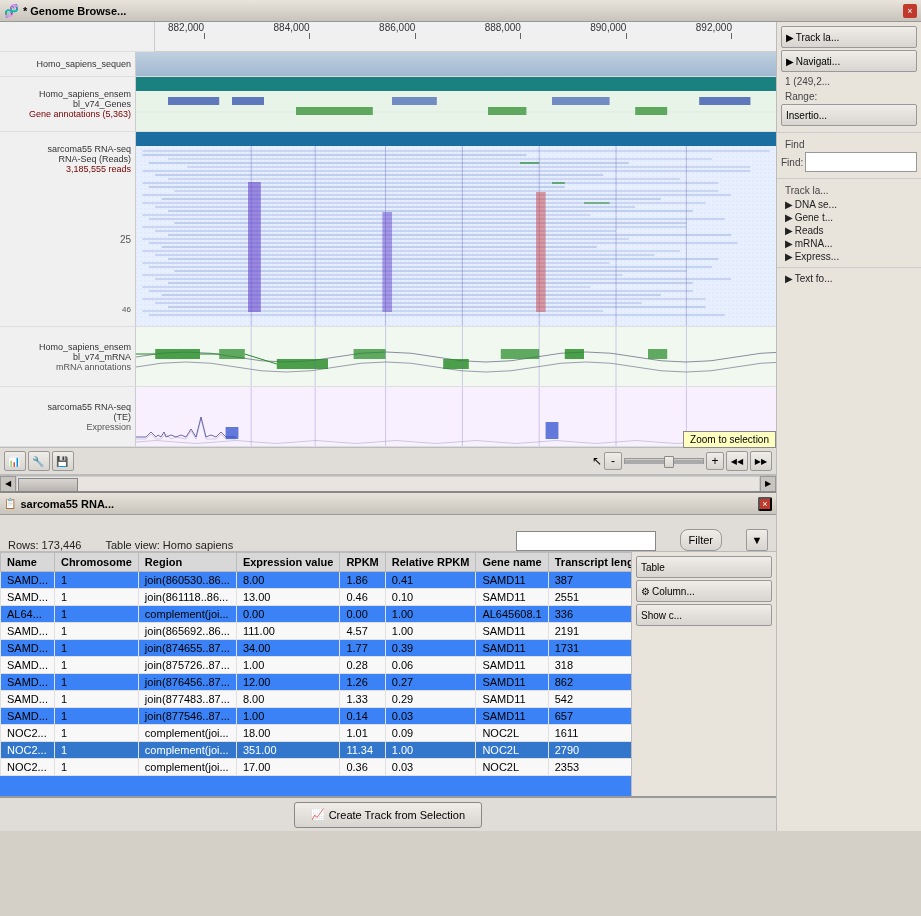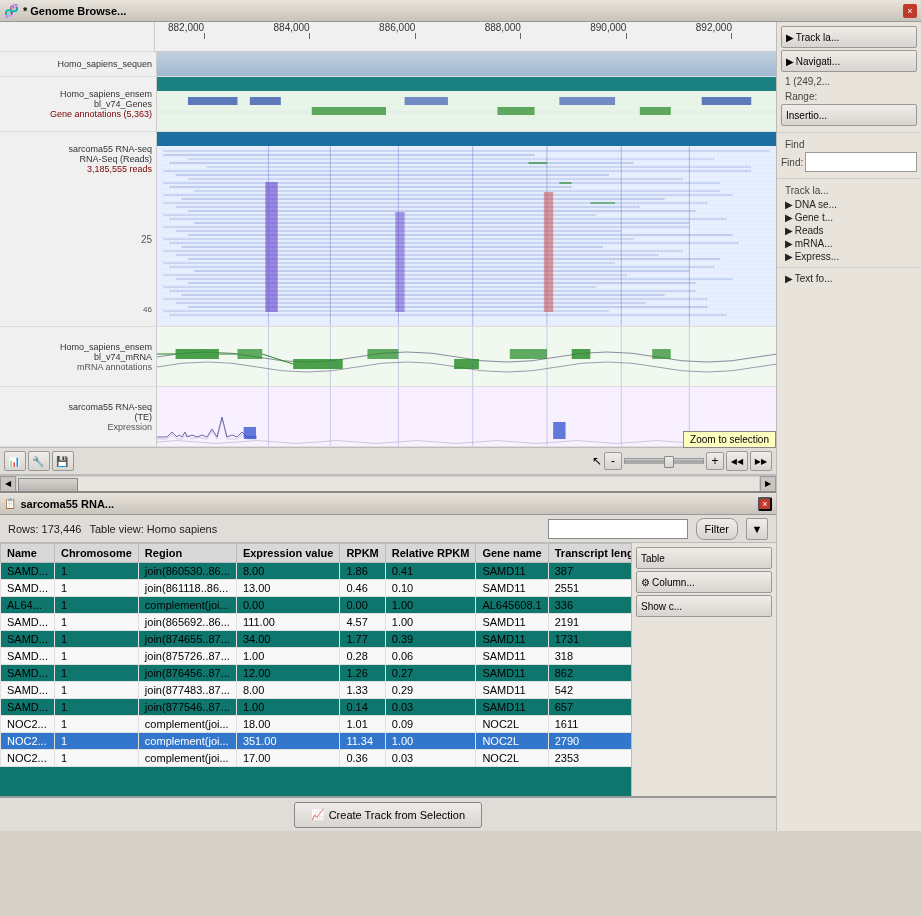--- a/index.html
+++ b/index.html
@@ -32,45 +32,45 @@
     
     .right-panel { width: 145px; background: #e8e4dc; border-left: 1px solid #bbb; display: flex; flex-direction: column; }
     .right-panel-btn { width: 100%; height: 22px; background: linear-gradient(to bottom, #f0ede8, #d8d5d0); border: 1px solid #999; border-radius: 2px; cursor: pointer; font-size: 10px; text-align: left; padding: 0 4px; display: flex; align-items: center; gap: 2px; margin-bottom: 2px; }
     .right-panel-label { font-size: 10px; color: #444; padding: 2px 4px; }
     .right-panel-input { width: 100%; height: 20px; border: 1px solid #999; background: white; font-size: 10px; padding: 0 2px; }
     .right-panel-item { font-size: 10px; color: #222; padding: 1px 4px; cursor: pointer; display: flex; align-items: center; gap: 2px; }
 
     
     .table-section { height: 340px; display: flex; flex-direction: column; border-top: 2px solid #888; }
     .table-title-bar { height: 22px; background: linear-gradient(to bottom, #e8e4dc, #c8c4bc); border-bottom: 1px solid #999; display: flex; align-items: center; padding: 0 4px; gap: 4px; }
-    .table-header { height: 28px; background: #e0ddd8; border-bottom: 1px solid #bbb; display: flex; align-items: center; padding: 0 8px; gap: 8px; }
+    .table-header { height: 37px; background: #e0ddd8; border-bottom: 1px solid #bbb; display: flex; align-items: flex-end; padding: 0 8px; gap: 24px; }
     .table-info { font-size: 11px; color: #222; }
     .filter-input { height: 20px; width: 140px; border: 1px solid #888; background: white; font-size: 10px; padding: 0 2px; }
     .filter-btn { height: 22px; padding: 0 8px; background: linear-gradient(to bottom, #f0ede8, #d8d5d0); border: 1px solid #999; border-radius: 8px; cursor: pointer; font-size: 11px; }
     .filter-settings { width: 22px; height: 22px; background: linear-gradient(to bottom, #f0ede8, #d8d5d0); border: 1px solid #999; border-radius: 2px; cursor: pointer; display: flex; align-items: center; justify-content: center; }
 
-    .table-container { flex: 1; overflow: auto; background: #0f766e; }
+    .table-container { flex: 1; overflow: auto; background: #3b82f6; }
     .data-table { width: 100%; border-collapse: collapse; font-size: 11px; }
     .data-table th { background: #d8d8d8; border: 1px solid #bbb; padding: 3px 6px; text-align: left; font-weight: bold; position: sticky; top: 0; white-space: nowrap; cursor: pointer; }
     .data-table td { border: 1px solid #e0e0e0; padding: 2px 6px; white-space: nowrap; }
     .data-table tr:nth-child(even) { background: #f8f8f8; }
     .data-table tr.selected { background: #3377cc; color: white; }
     .data-table tr.selected td { color: white; }
 
     
     .bottom-bar { height: 35px; background: #e0ddd8; border-top: 2px solid #999; display: flex; align-items: center; justify-content: center; }
     .create-track-btn { height: 26px; padding: 0 16px; background: linear-gradient(to bottom, #f0ede8, #d8d5d0); border: 1px solid #888; border-radius: 3px; cursor: pointer; font-size: 11px; display: flex; align-items: center; gap: 4px; }
 
     
     .table-right-panel { width: 145px; background: #e8e4dc; border-left: 1px solid #bbb; flex-shrink: 0; padding: 4px; }
     .table-right-btn { width: 100%; height: 22px; background: linear-gradient(to bottom, #f0ede8, #d8d5d0); border: 1px solid #999; border-radius: 2px; cursor: pointer; font-size: 10px; text-align: left; padding: 0 4px; display: flex; align-items: center; gap: 2px; margin-bottom: 2px; }
 
     
     .track-row { display: flex; }
-    .track-row-label { width: 157px; flex-shrink: 0; display: flex; flex-direction: column; align-items: flex-end; justify-content: center; padding: 2px 4px; border-bottom: 1px solid #ddd; border-right: 1px solid #ccc; background: #f0f0f0; font-size: 9px; color: #333; text-align: right; }
+    .track-row-label { width: 136px; flex-shrink: 0; display: flex; flex-direction: column; align-items: flex-end; justify-content: center; padding: 2px 4px; border-bottom: 1px solid #ddd; border-right: 1px solid #ccc; background: #f0f0f0; font-size: 9px; color: #333; text-align: right; }
     .track-row-content { flex: 1; position: relative; overflow: hidden; border-bottom: 1px solid #ddd; }
 
     .ruler-row { display: flex; }
     .ruler-label-space { width: 155px; flex-shrink: 0; background: #f0f0f0; border-right: 1px solid #ccc; border-bottom: 1px solid #ddd; }
     .ruler-content { flex: 1; background: #f0f0f0; border-bottom: 1px solid #ccc; height: 30px; position: relative; overflow: hidden; }
     .ruler-mark-abs { position: absolute; display: flex; flex-direction: column; align-items: center; }
     .ruler-label-text { font-size: 10px; color: #333; white-space: nowrap; transform: translateX(-50%); }
     .ruler-tick-line { width: 1px; height: 6px; background: #666; }
 
     .genome-browser-wrapper { display: flex; flex-direction: column; flex: 1; overflow: hidden; }

